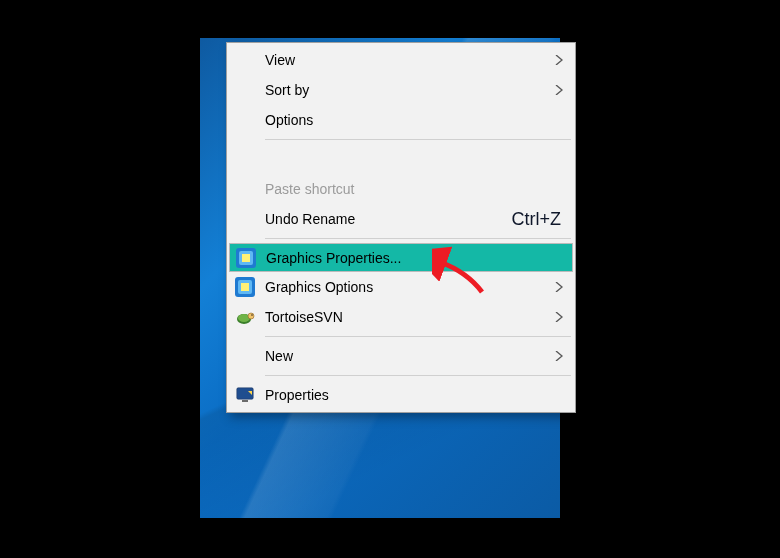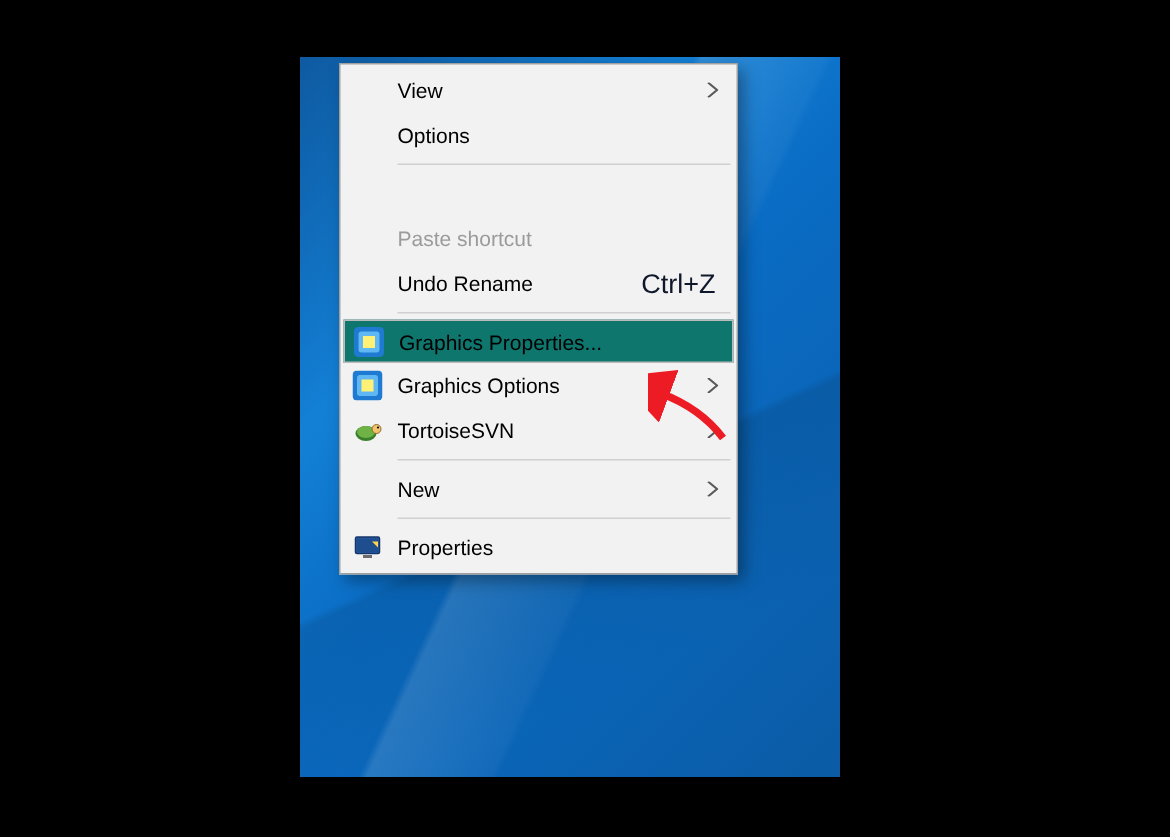--- a/index.html
+++ b/index.html
@@ -28,37 +28,37 @@
       width: 100%;
       height: 100%;
       background:
         linear-gradient(115deg, transparent 45%, rgba(255,255,255,0.12) 46%, rgba(255,255,255,0.04) 60%, transparent 61%),
         linear-gradient(155deg, transparent 58%, rgba(0,0,0,0.10) 59%, transparent 80%);
     }
     .context-menu {
       position: absolute;
       top: 42px;
       left: 226px;
-      width: 266px;
+      width: 350px;
       background: #f2f2f2;
       border: 1px solid #a0a0a0;
       box-shadow: 4px 4px 10px rgba(0,0,0,0.35);
       padding: 2px;
     }
     .menu-item {
       display: flex;
       align-items: center;
       height: 30px;
       padding: 0 6px 0 6px;
       color: #000;
       cursor: default;
       position: relative;
     }
     .menu-item.disabled { color: #9b9b9b; }
-    .menu-item.highlighted { background: #0f766e; border: 1px solid #bbb; height: 29px; }
+    .menu-item.highlighted { background: #14b8a6; border: 1px solid #bbb; height: 29px; }
     .icon-slot {
       width: 30px;
       height: 24px;
       display: flex;
       align-items: center;
       justify-content: flex-start;
       flex-shrink: 0;
     }
     .icon-slot svg { display: block; }
     .label {
@@ -98,20 +98,29 @@
   <div class="menu-item">
     <span class="icon-slot"></span>
     <span class="label">View</span>
     <span class="sub-arrow">
       <svg width="8" height="10" viewBox="0 0 8 10">
           <path d="M1 0 L7 5 L1 10" fill="none" stroke="#5a5a5a" stroke-width="1.4"></path>
         </svg>
     </span>
   </div>
 
+  <div class="menu-item">
+    <span class="icon-slot"></span>
+    <span class="label">Sort by</span>
+    <span class="sub-arrow">
+      <svg width="8" height="10" viewBox="0 0 8 10">
+          <path d="M1 0 L7 5 L1 10" fill="none" stroke="#5a5a5a" stroke-width="1.4"></path>
+        </svg>
+    </span>
+  </div>
 
   <div class="menu-item">
     <span class="icon-slot"></span>
     <span class="label">Options</span>
   </div>
 
   <div class="separator"></div>
 
   <div class="menu-item disabled">
     <span class="icon-slot"></span>

